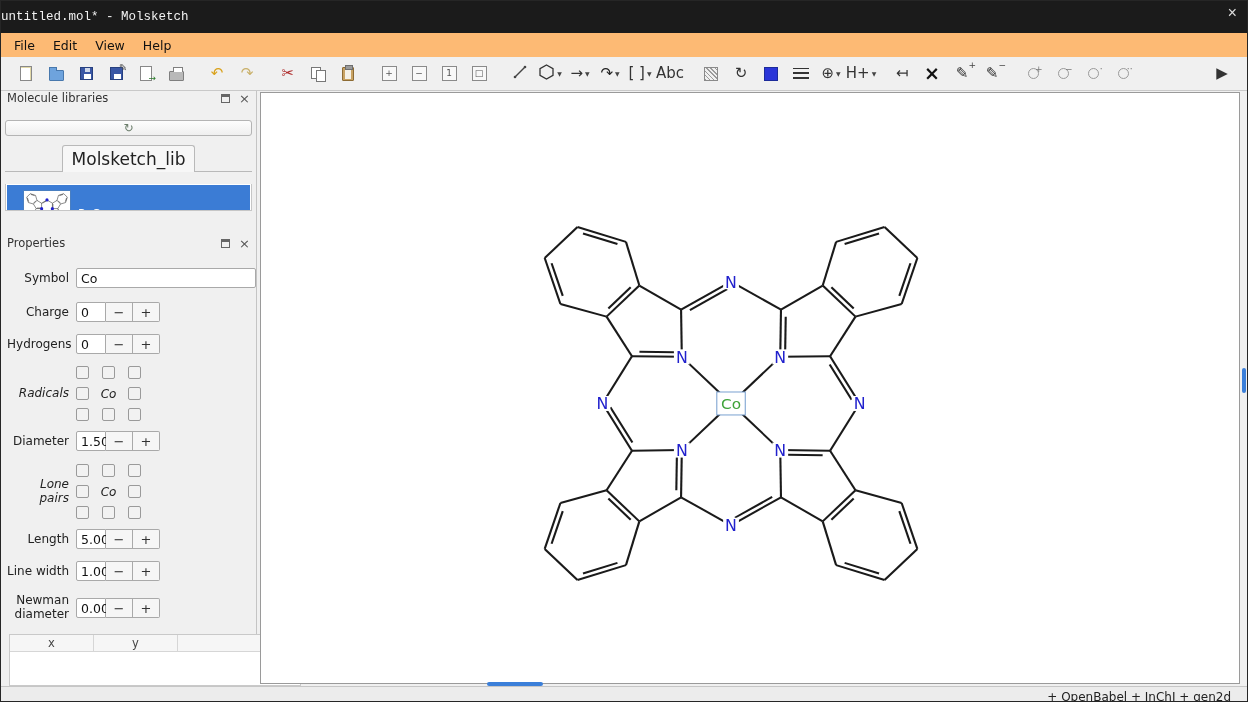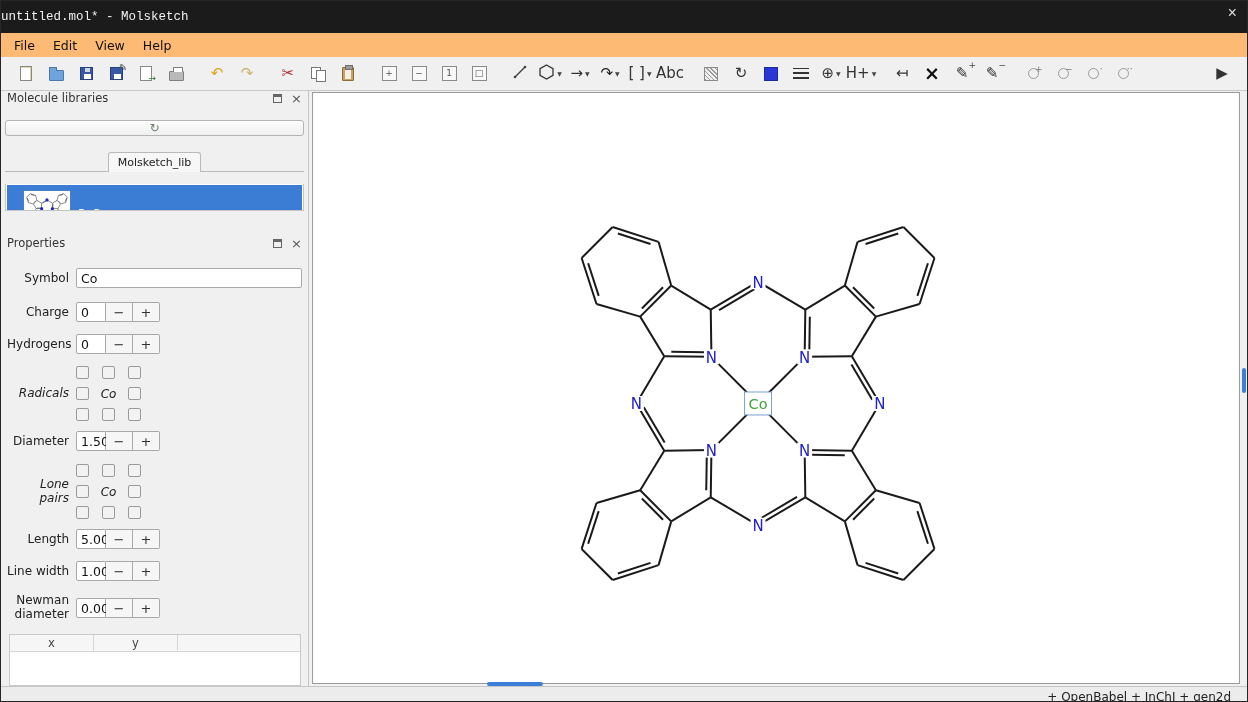--- a/index.html
+++ b/index.html
@@ -56,31 +56,31 @@
   .shape-swatch { width:14px; height:14px; border:1px solid #1c2b9a; }
   .shape-hlines { width:16px; height:11px;
                   background:linear-gradient(#333 0 1px,transparent 1px 4px,#333 4px 6px,transparent 6px 9px,#333 9px 11px); }
   .shape-graydot { width:11px; height:11px; border:1.5px solid #9a9a9a; border-radius:50%; }
   .shape-graydot .badge { top:-4px; right:-5px; font-size:9px; color:#777; }
 
   
   .main { height:595px; display:flex; position:relative; background:#f0f0f0; }
 
   
-  .dock { width:308px; flex:0 0 auto; display:flex; flex-direction:column; border-right:1px solid #c4c4c4;gap:12px; }
+  .dock { width:256px; flex:0 0 auto; display:flex; flex-direction:column; border-right:1px solid #c4c4c4;gap:12px; }
   .panel-header { height:17px; display:flex; align-items:center; padding:0 6px; font-size:11.5px; color:#333; }
   .panel-header .hspace { margin-left:auto; }
   .float-box { width:9px; height:9px; border:1px solid #666; border-top:3px solid #666; display:inline-block; margin-right:9px; }
   .panel-close { font-size:13px; color:#555; line-height:1; }
   .refresh-btn { height:19px; margin:3px 4px; border:1px solid #b4b4b4; border-radius:3px;
                  background:linear-gradient(#fdfdfd,#efefef); display:flex; align-items:center; justify-content:center;
                  font-size:12px; color:#6b7d6b; }
   .tabbar { height:21px; display:flex; justify-content:center; align-items:flex-end; margin:0 4px;
             border-bottom:1px solid #b9b9b9; }
-  .tab { font-size:11px; padding:3px 9px; background:#f7f7f7; border:1px solid #b9b9b9; border-bottom:none;
+  .tab { font-size:17px; padding:3px 9px; background:#f7f7f7; border:1px solid #b9b9b9; border-bottom:none;
          border-radius:3px 3px 0 0; position:relative; top:1px; color:#222; }
   .liblist { height:84px; margin:0 4px; background:#fff; border:1px solid #c6c6c6; border-top:none; overflow:hidden; }
   .lib-item { height:58px; margin:1px; display:flex; align-items:center; padding:16px; background:#3b7cd5; }
   .lib-thumb { width:48px; height:48px; background:#fff; border:1px solid #4a7fc1; flex:0 0 auto; }
   .lib-label { color:#fff; font-size:12px; margin-left:7px; }
   .splitter { height:6px; }
 
   
   .props-form { padding:6px 0 0 6px; flex:1; }
   .prow { display:flex; align-items:center; }

